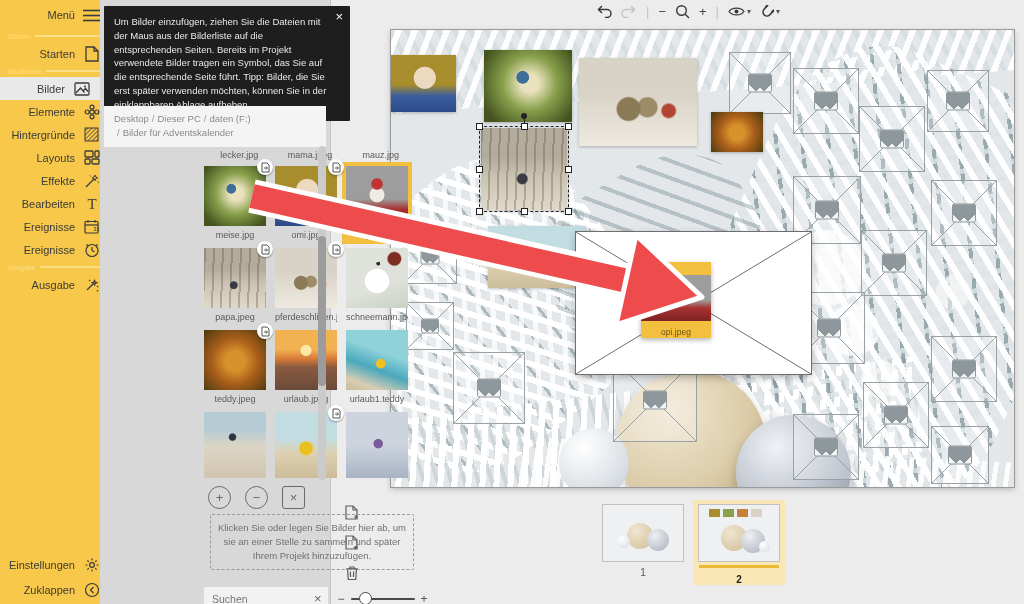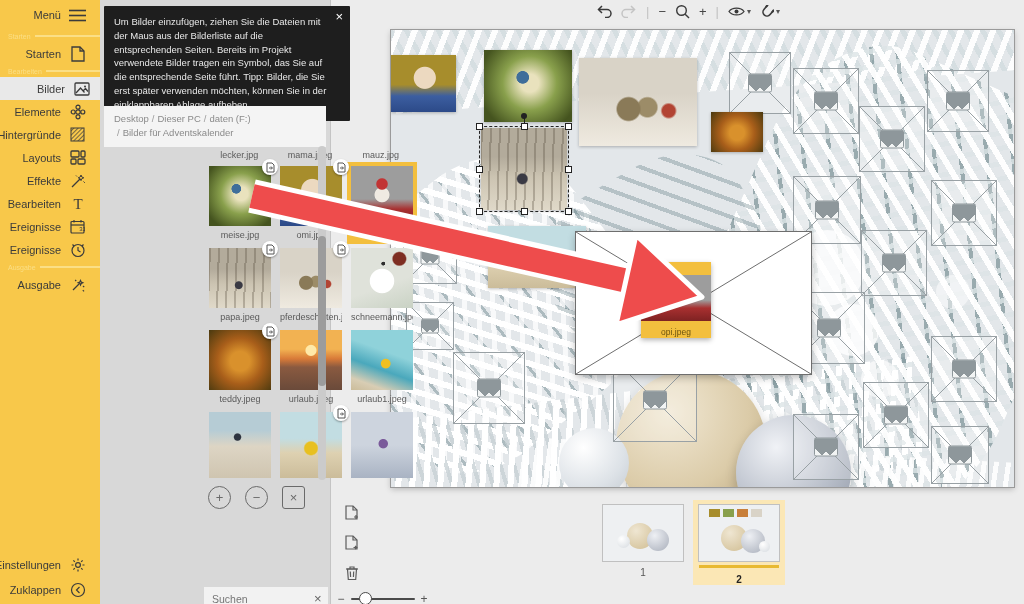--- a/index.html
+++ b/index.html
@@ -1,39 +1,39 @@
 <!DOCTYPE html>
 <html><head>
 <meta charset="utf-8">
 <style>
   html,body{margin:0;padding:0;}
   body{width:1024px;height:604px;position:relative;overflow:hidden;
        font-family:"Liberation Sans",sans-serif;background:#ececec;-webkit-font-smoothing:antialiased;}
   
   .sidebar{position:absolute;left:0;top:0;width:100px;height:604px;background:#f8c84a;z-index:5;}
   .sb-row{height:23px;display:flex;align-items:center;justify-content:flex-end;gap:8px;
-          padding-right:14px;font-size:11px;color:#3b3b3b;cursor:pointer;}
+          padding-right:0;font-size:11px;color:#3b3b3b;cursor:pointer;}
   .sb-row.sel{background:#e9e9e9;width:100px;padding-right:10px;box-sizing:border-box;}
   .sb-row .ic{width:17px;height:17px;flex:0 0 auto;display:flex;align-items:center;justify-content:center;color:#3b3b3b;}
   .sb-sec{display:flex;align-items:center;gap:4px;height:12px;padding-left:8px;}
   .sb-sec .t{font-size:7px;color:#fbdf86;}
   .sb-sec .ln{flex:1;height:2px;background:#fbdf86;margin-right:0;}
   .sb-bottom{position:absolute;left:0;bottom:0;width:100px;}
   svg.i{display:block;}
   
   .panel{position:absolute;left:100px;top:0;width:230px;height:604px;background:#d8d8d8;z-index:4;}
   .tip-box{position:absolute;left:4px;top:6px;width:214px;background:#1e1e1e;color:#e8e8e8;
            font-size:9.5px;line-height:1.45;padding:9px 22px 10px 10px;border-radius:1px;}
   .tip-close{position:absolute;right:7px;top:4px;color:#fff;font-size:13px;cursor:pointer;line-height:1;}
   .crumbs{position:absolute;left:4px;top:106px;width:206px;background:#f4f4f4;color:#8a8a8a;
           font-size:9.5px;line-height:1.5;padding:6px 6px 6px 10px;}
   .crumbs .sep{margin:0 3px;color:#9a9a9a;}
   .row-labels{position:absolute;left:104px;top:150px;width:212px;display:flex;}
   .row-labels .fl{width:71px;text-align:center;font-size:9px;color:#5a5a5a;}
-  .frow{position:absolute;left:104px;width:214px;display:flex;gap:9px;justify-content:center;}
+  .frow{position:absolute;left:104px;width:214px;display:flex;gap:9px;}
   .fitem{width:62px;position:relative;cursor:pointer;}
   .fitem .im{width:62px;height:60px;background-size:cover;position:relative;}
   .fitem .nm{font-size:9px;color:#5a5a5a;text-align:center;margin-top:4px;white-space:nowrap;overflow:hidden;}
   .fitem.sel{background:#f3bf3e;outline:4px solid #f3bf3e;}
   .fitem.sel .nm{color:#6b5310;}
   .badge{position:absolute;top:-7px;right:-7px;width:16px;height:16px;border-radius:50%;background:#fff;
          box-shadow:0 1px 2px rgba(0,0,0,.35);display:flex;align-items:center;justify-content:center;color:#555;z-index:2;}
   .pscroll{position:absolute;right:4px;top:146px;width:8px;height:334px;background:#cbcbcb;border-radius:4px;}
   .pscroll .th{position:absolute;left:0;top:90px;width:8px;height:150px;background:#9c9c9c;border-radius:4px;}
   .coll-btns{position:absolute;left:108px;top:486px;display:flex;gap:14px;}
@@ -377,21 +377,21 @@
           </span>
       </div>
       <div class="nm">teddy.jpeg</div>
     </div>
     <div class="fitem">
       <div class="im g-urlaub"></div>
       <div class="nm">urlaub.jpeg</div>
     </div>
     <div class="fitem">
       <div class="im g-urlaub1"></div>
-      <div class="nm">urlaub1.jpeg</div>
+      <div class="nm">urlaub1.teddy</div>
     </div>
   </div>
 
   <div class="frow" style="top:412px">
     <div class="fitem">
       <div class="im g-lauf" style="height:66px"></div>
     </div>
     <div class="fitem">
       <div class="im g-auto" style="height:66px">
         <span class="badge">
@@ -410,20 +410,23 @@
   <div class="pscroll">
       <div class="th"></div>
     </div>
 
   <div class="coll-btns">
     <div class="cbtn rnd">+</div>
     <div class="cbtn rnd">−</div>
     <div class="cbtn sq">×</div>
   </div>
 
+  <div class="dropzone">
+    <span>Klicken Sie oder legen Sie Bilder hier ab, um sie an einer Stelle zu sammeln und später Ihrem Projekt hinzuzufügen.</span>
+  </div>
 
   <div class="searchrow">
     <div class="searchbox">
       <input type="text" placeholder="Suchen" style="">
       <span class="clr">×</span>
     </div>
     <div class="szctl">
       <span>−</span>
       <span class="sztrack">
           <span class="szthumb"></span>

